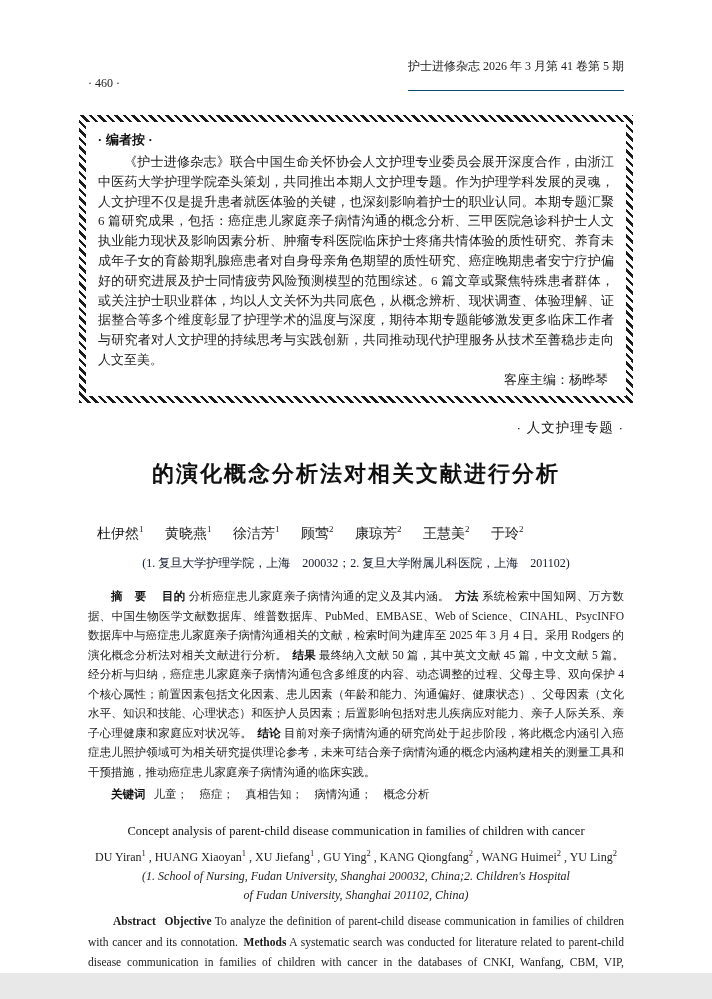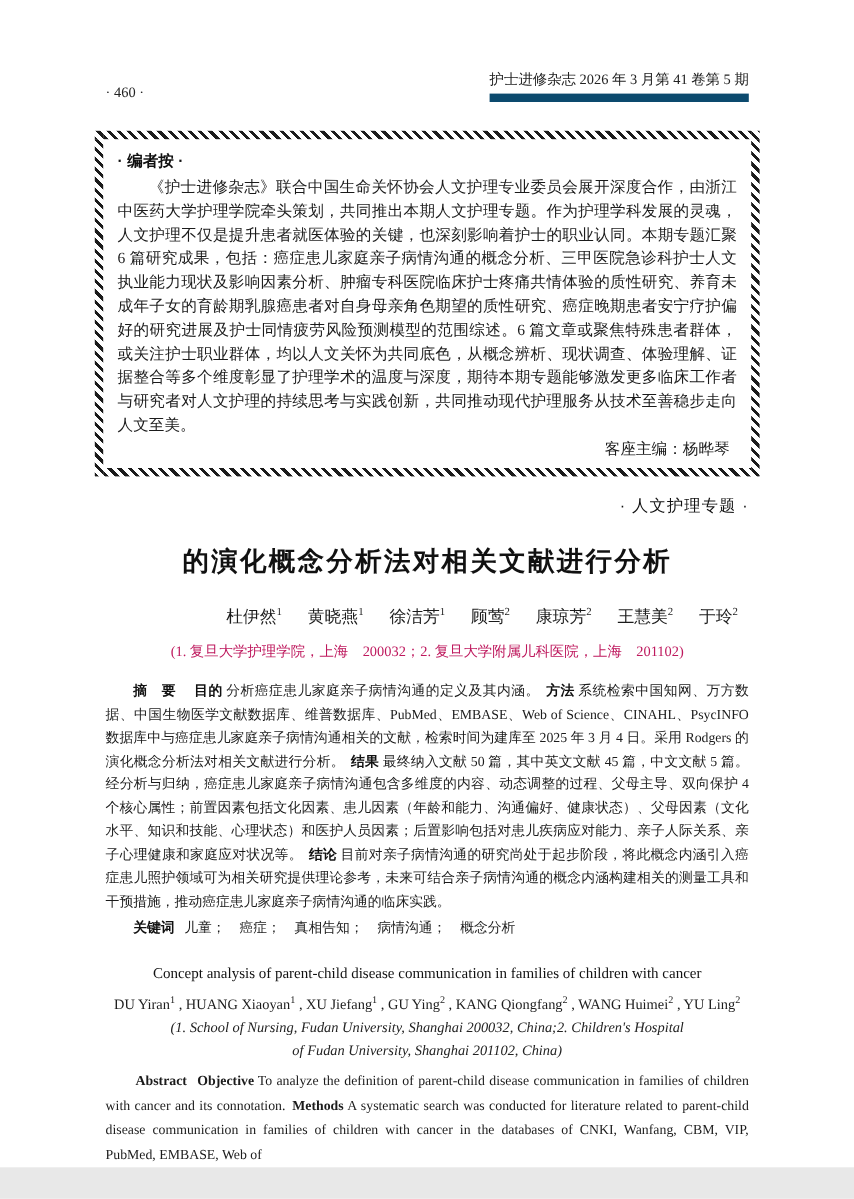--- a/index.html
+++ b/index.html
@@ -13,21 +13,21 @@
     overflow:hidden;
     box-sizing:border-box;
   }
   .content{margin:0 88px;}
 
   
   .running-head{
     display:flex;justify-content:space-between;align-items:flex-end;
     padding-top:58px;font-size:12px;color:#222;
   }
-  .journal-issue{border-bottom:7px solid #0c4a6e;padding-bottom:3px;}
+  .journal-issue{border-bottom:1px solid #0c4a6e;padding-bottom:15px;}
 
   
   .editor-box{
     margin:24px -9px 0 -9px;
     border:7px solid #000;
     border-image:repeating-linear-gradient(45deg,#1b1b1b 0 2.5px,transparent 2.5px 6px) 7;
     padding:8px 12px 6px 12px;
   }
   .editor-label{
     font-family:"Liberation Sans","DejaVu Sans",sans-serif;
@@ -45,24 +45,24 @@
     font-family:"Liberation Sans","DejaVu Sans",sans-serif;
     font-weight:normal;font-size:13.5px;color:#111;letter-spacing:1px;
   }
 
   
   .title{
     margin:22px 0 0 0;text-align:center;
     font-family:"Liberation Sans","DejaVu Sans",sans-serif;
     font-weight:bold;font-size:22px;letter-spacing:2px;color:#111;
   }
-  .authors{margin-top:22px;text-align:right;font-size:14px;color:#1b1b1b;}
+  .authors{margin-top:36px;text-align:left;font-size:14px;color:#1b1b1b;}
   .authors .au{margin:0 9px;white-space:nowrap;}
   .authors sup{font-size:9px;}
-  .affil{margin-top:12px;text-align:center;font-size:12px;color:#be185d;}
+  .affil{margin-top:12px;text-align:center;font-size:12px;color:#0f172a;}
 
   
   .abstract{
     margin:15px 0 0 0;font-size:11.5px;line-height:19.5px;
     text-align:justify;text-indent:2em;color:#1b1b1b;
   }
   .hei{
     font-family:"Liberation Sans","DejaVu Sans",sans-serif;
     font-weight:bold;color:#111;font-style:normal;
   }

